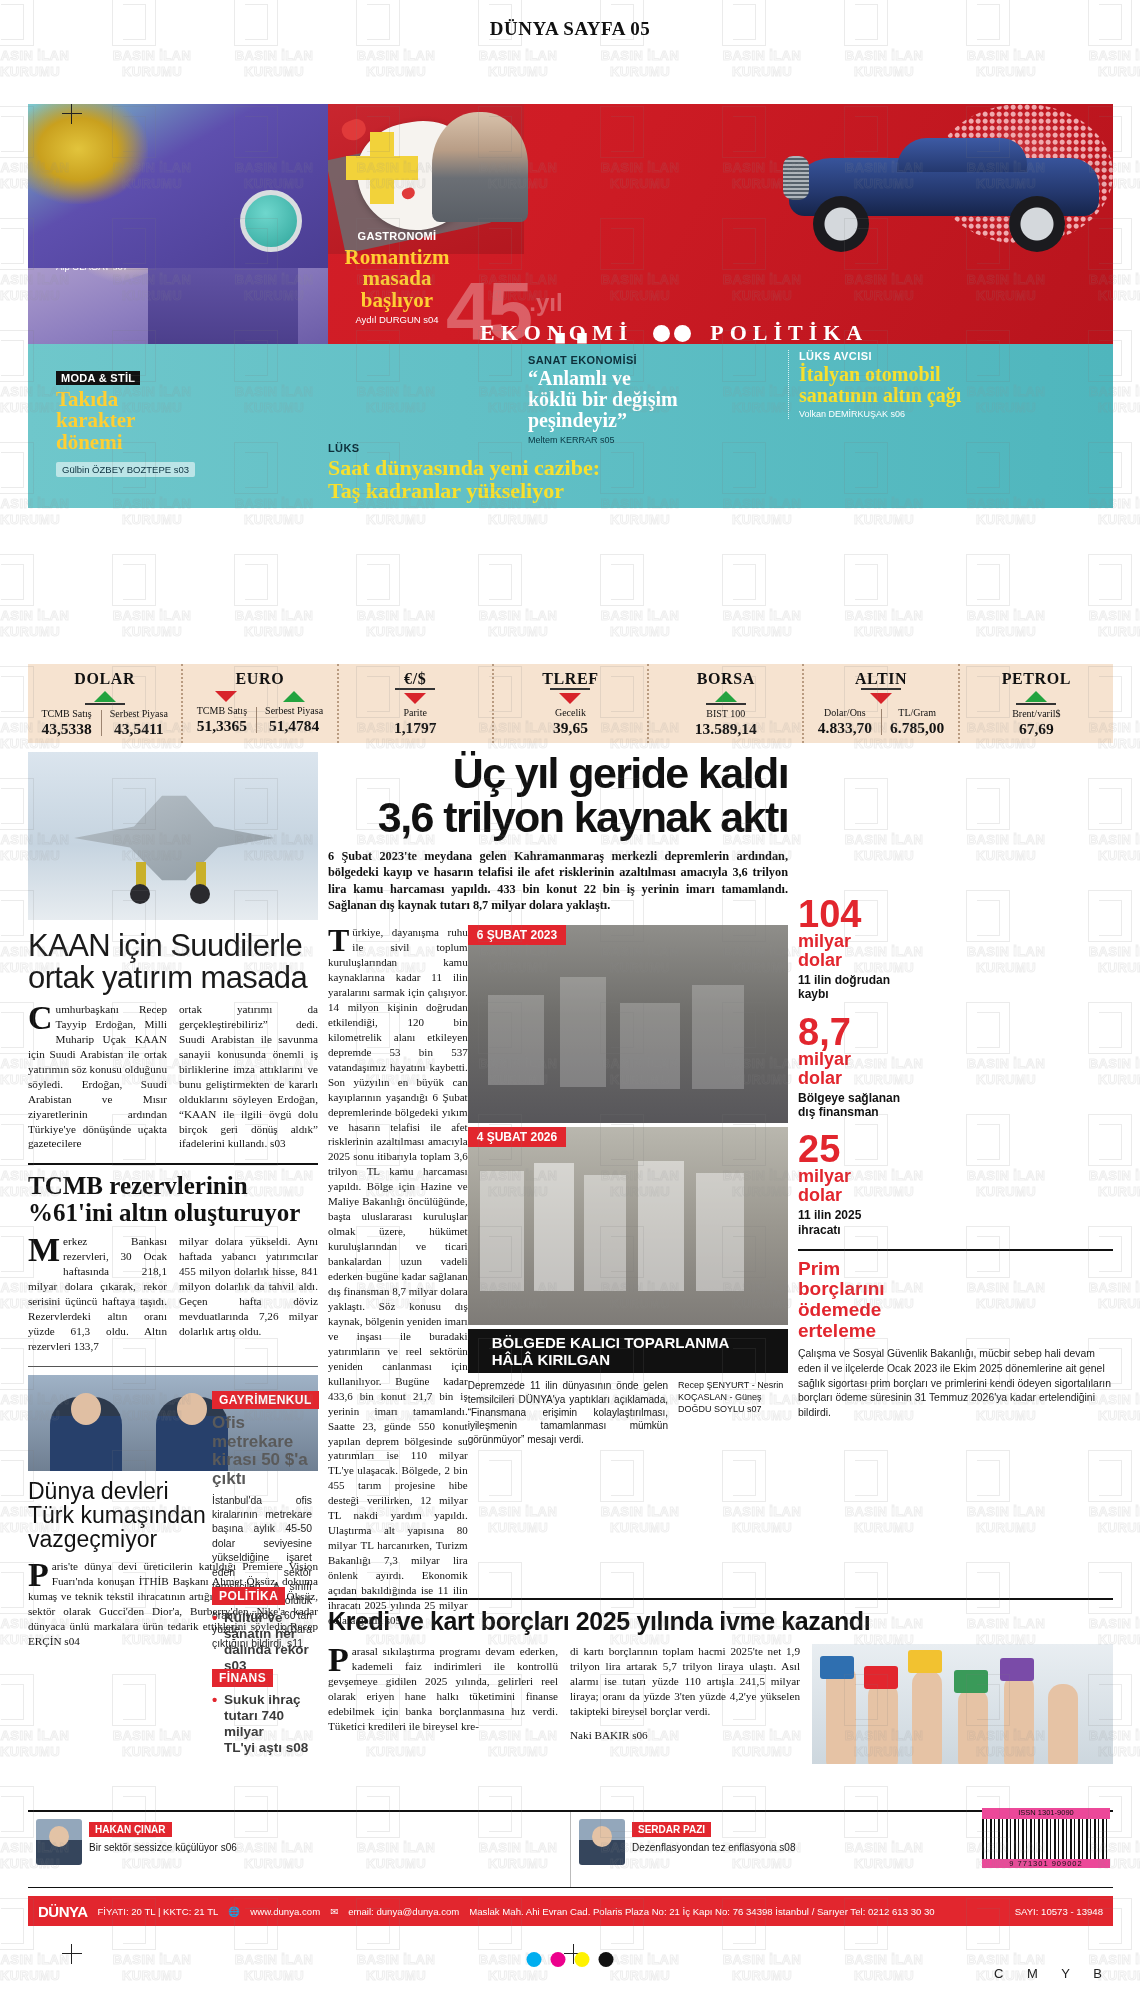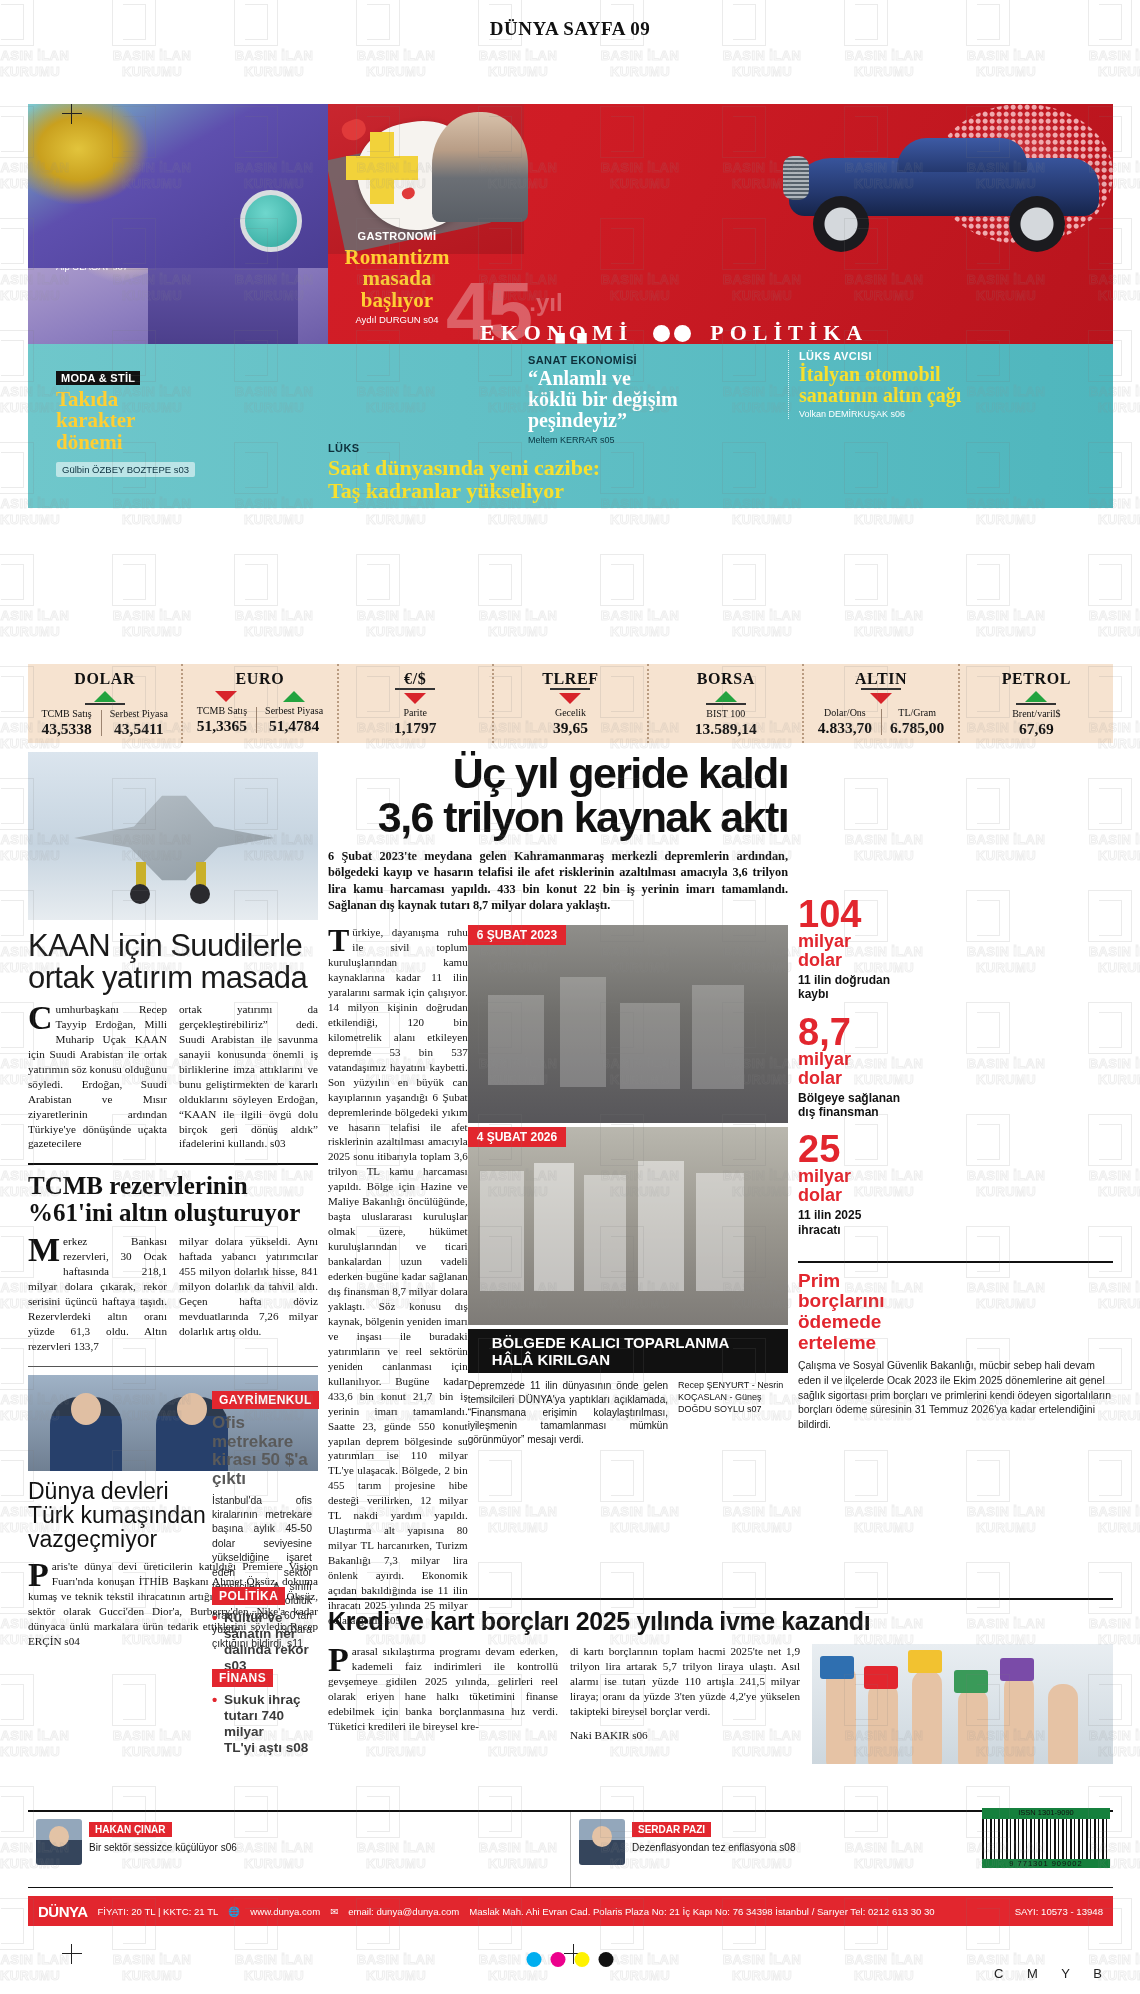--- a/index.html
+++ b/index.html
@@ -225,21 +225,21 @@
   .cmn { flex:1; display:flex; gap:7px; padding:7px 8px; border-right:1px solid #bbb; position:relative;}
   .cmn:last-child{border-right:none;}
   .cmn .av { width:46px;height:46px;border-radius:3px; flex:0 0 46px;
      background:linear-gradient(180deg,#93a7bb 0 45%, #35455c 45% 100%); position:relative;}
   .cmn .av:after{content:"";position:absolute;left:13px;top:7px;width:20px;height:21px;border-radius:50%;background:#e3c3a6;}
   .cmn .nm { display:inline-block; background:#e2262e; color:#fff;
      font-family:"Liberation Sans",sans-serif; font-weight:700; font-size:10px; padding:2px 6px;}
   .cmn .tx { font-family:"Liberation Sans",sans-serif; font-size:10px; line-height:1.3; margin-top:4px; color:#111;}
 
   
-  .barcode { position:absolute; right:30px; top:1808px; width:128px; z-index:31; background:#15803d;}
+  .barcode { position:absolute; right:30px; top:1808px; width:128px; z-index:31; background:#ec4899;}
   .barcode .issn { font-family:"Liberation Sans",sans-serif; font-size:7.5px; text-align:center;}
   .barcode .bars { height:40px; margin-top:2px;
      background:repeating-linear-gradient(90deg,#111 0 2px, #fff 2px 4px, #111 4px 5px, #fff 5px 8px);}
   .barcode .dig { font-family:"Liberation Sans",sans-serif; font-size:7.5px; text-align:center; letter-spacing:1px;}
 
   
   .footer { position:absolute; left:28px; top:1896px; width:1085px; height:30px; z-index:30;
      background:#e2262e; color:#fff; display:flex; align-items:center; gap:10px; padding:0 10px;
      font-family:"Liberation Sans",sans-serif; font-size:9.6px;}
   .footer .logo { font-weight:700; font-size:15px; letter-spacing:-.5px; }
@@ -1155,21 +1155,21 @@
         <div class="t1">BASIN İLAN</div>
         <div class="t2">KURUMU</div>
       </div>
       <div class="cell" style="left:1068px;top:1894px">
         <div class="box"></div>
         <div class="t1">BASIN İLAN</div>
         <div class="t2">KURUMU</div>
       </div>
     </div>
 
-  <div class="topslug">DÜNYA SAYFA 09</div>
+  <div class="topslug">DÜNYA SAYFA 05</div>
 
   <div class="masthead">
     <div class="mh-red"></div>
     <div class="mh-photo"></div>
     <div class="mh-plate">
       <div class="mat"></div>
         <div class="plate"></div>
       <div class="h1"></div>
         <div class="h2"></div>
         <div class="h3"></div>
@@ -1433,21 +1433,21 @@
             <div class="bigdesc" style="white-space:pre-line">11 ilin doğrudan
 kaybı</div>
           </div>
           <div style="margin-bottom:12px">
             <div class="bignum">8,7</div>
             <div class="bigunit" style="white-space:pre-line">milyar
 dolar</div>
             <div class="bigdesc" style="white-space:pre-line">Bölgeye sağlanan
 dış finansman</div>
           </div>
-          <div style="margin-bottom:24px">
+          <div style="margin-bottom:12px">
             <div class="bignum">25</div>
             <div class="bigunit" style="white-space:pre-line">milyar
 dolar</div>
             <div class="bigdesc" style="white-space:pre-line">11 ilin 2025
 ihracatı</div>
           </div>
         </div>
       <div class="rule"></div>
       <div class="prim-h" style="white-space:pre-line">Prim
 borçlarını

